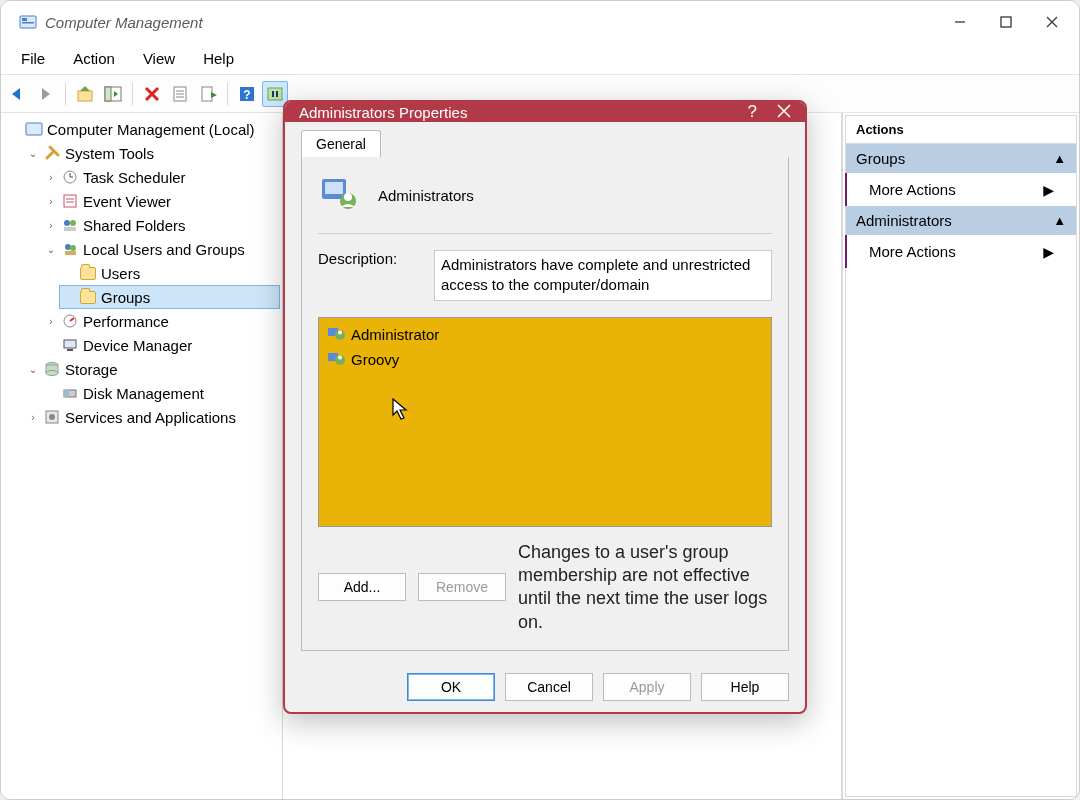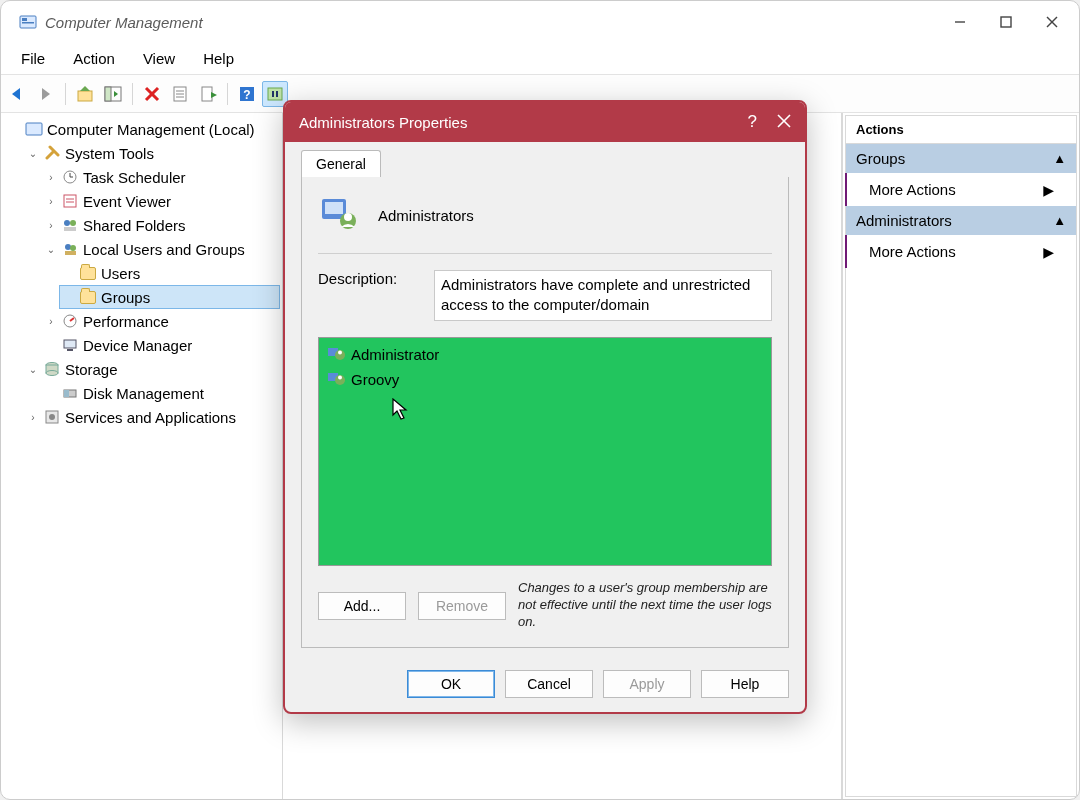--- a/index.html
+++ b/index.html
@@ -41,24 +41,24 @@
   .dialog .dlg-title .close { cursor:pointer;}
   .dialog .tabs { padding:8px 16px 0 16px; display:flex; gap:0;}
   .dialog .tab { padding:5px 14px; background:#fff; border:1px solid #bbb; border-bottom:none; font-size:14px; border-radius:3px 3px 0 0; cursor:pointer;}
   .dialog .tabpage { margin:0 16px 12px 16px; border:1px solid #bbb; background:#f0f0f0; flex:1; padding:16px; display:flex; flex-direction:column; border-top:none;}
   .grp-header { display:flex; align-items:center; gap:20px; padding-bottom:16px; border-bottom:1px solid #cfcfcf; margin-bottom:16px;}
   .grp-name { font-size:15px;}
   .row { display:flex; align-items:flex-start; gap:20px; margin-bottom:16px;}
   .row .lbl { width:96px; font-size:15px;}
   .descbox { flex:1; border:1px solid #c9c9c9; background:#fff; padding:4px 6px; font-size:15px; line-height:1.35; min-height:42px;}
   .members-lbl { font-size:15px; margin-bottom:6px;}
-  .members-box { flex:1; border:1px solid #999; background:#22c55e; padding:4px 2px; overflow:auto; min-height:210px;}
+  .members-box { flex:1; border:1px solid #999; background:#eab308; padding:4px 2px; overflow:auto; min-height:210px;}
   .member { display:flex; align-items:center; gap:6px; padding:2px 6px; font-size:15px; cursor:pointer;}
   .lower-row { display:flex; align-items:center; gap:12px; margin-top:14px;}
-  .lower-row .note { font-size:13px; color:#222; flex:1; line-height:1.3;font-style:italic;}
+  .lower-row .note { font-size:18px; color:#222; flex:1; line-height:1.3;}
   .wbtn { min-width:88px; height:28px; padding:0 14px; border:1px solid #bcbcbc; background:#fdfdfd; font-size:14px; cursor:pointer;}
   .wbtn:disabled { color:#9a9a9a; cursor:default;}
   .dlg-buttons { padding:10px 16px 14px 16px; display:flex; justify-content:flex-end; gap:10px;}
   .wbtn.primary { border:1px solid #3b8bd6; box-shadow: inset 0 0 0 1px #7fb7ea;}
   .cursor { position:absolute; pointer-events:none; }
   .right-caret { font-size:14px; }
   .up-caret { font-size:13px; }
 </style>
 </head>
 <body>

